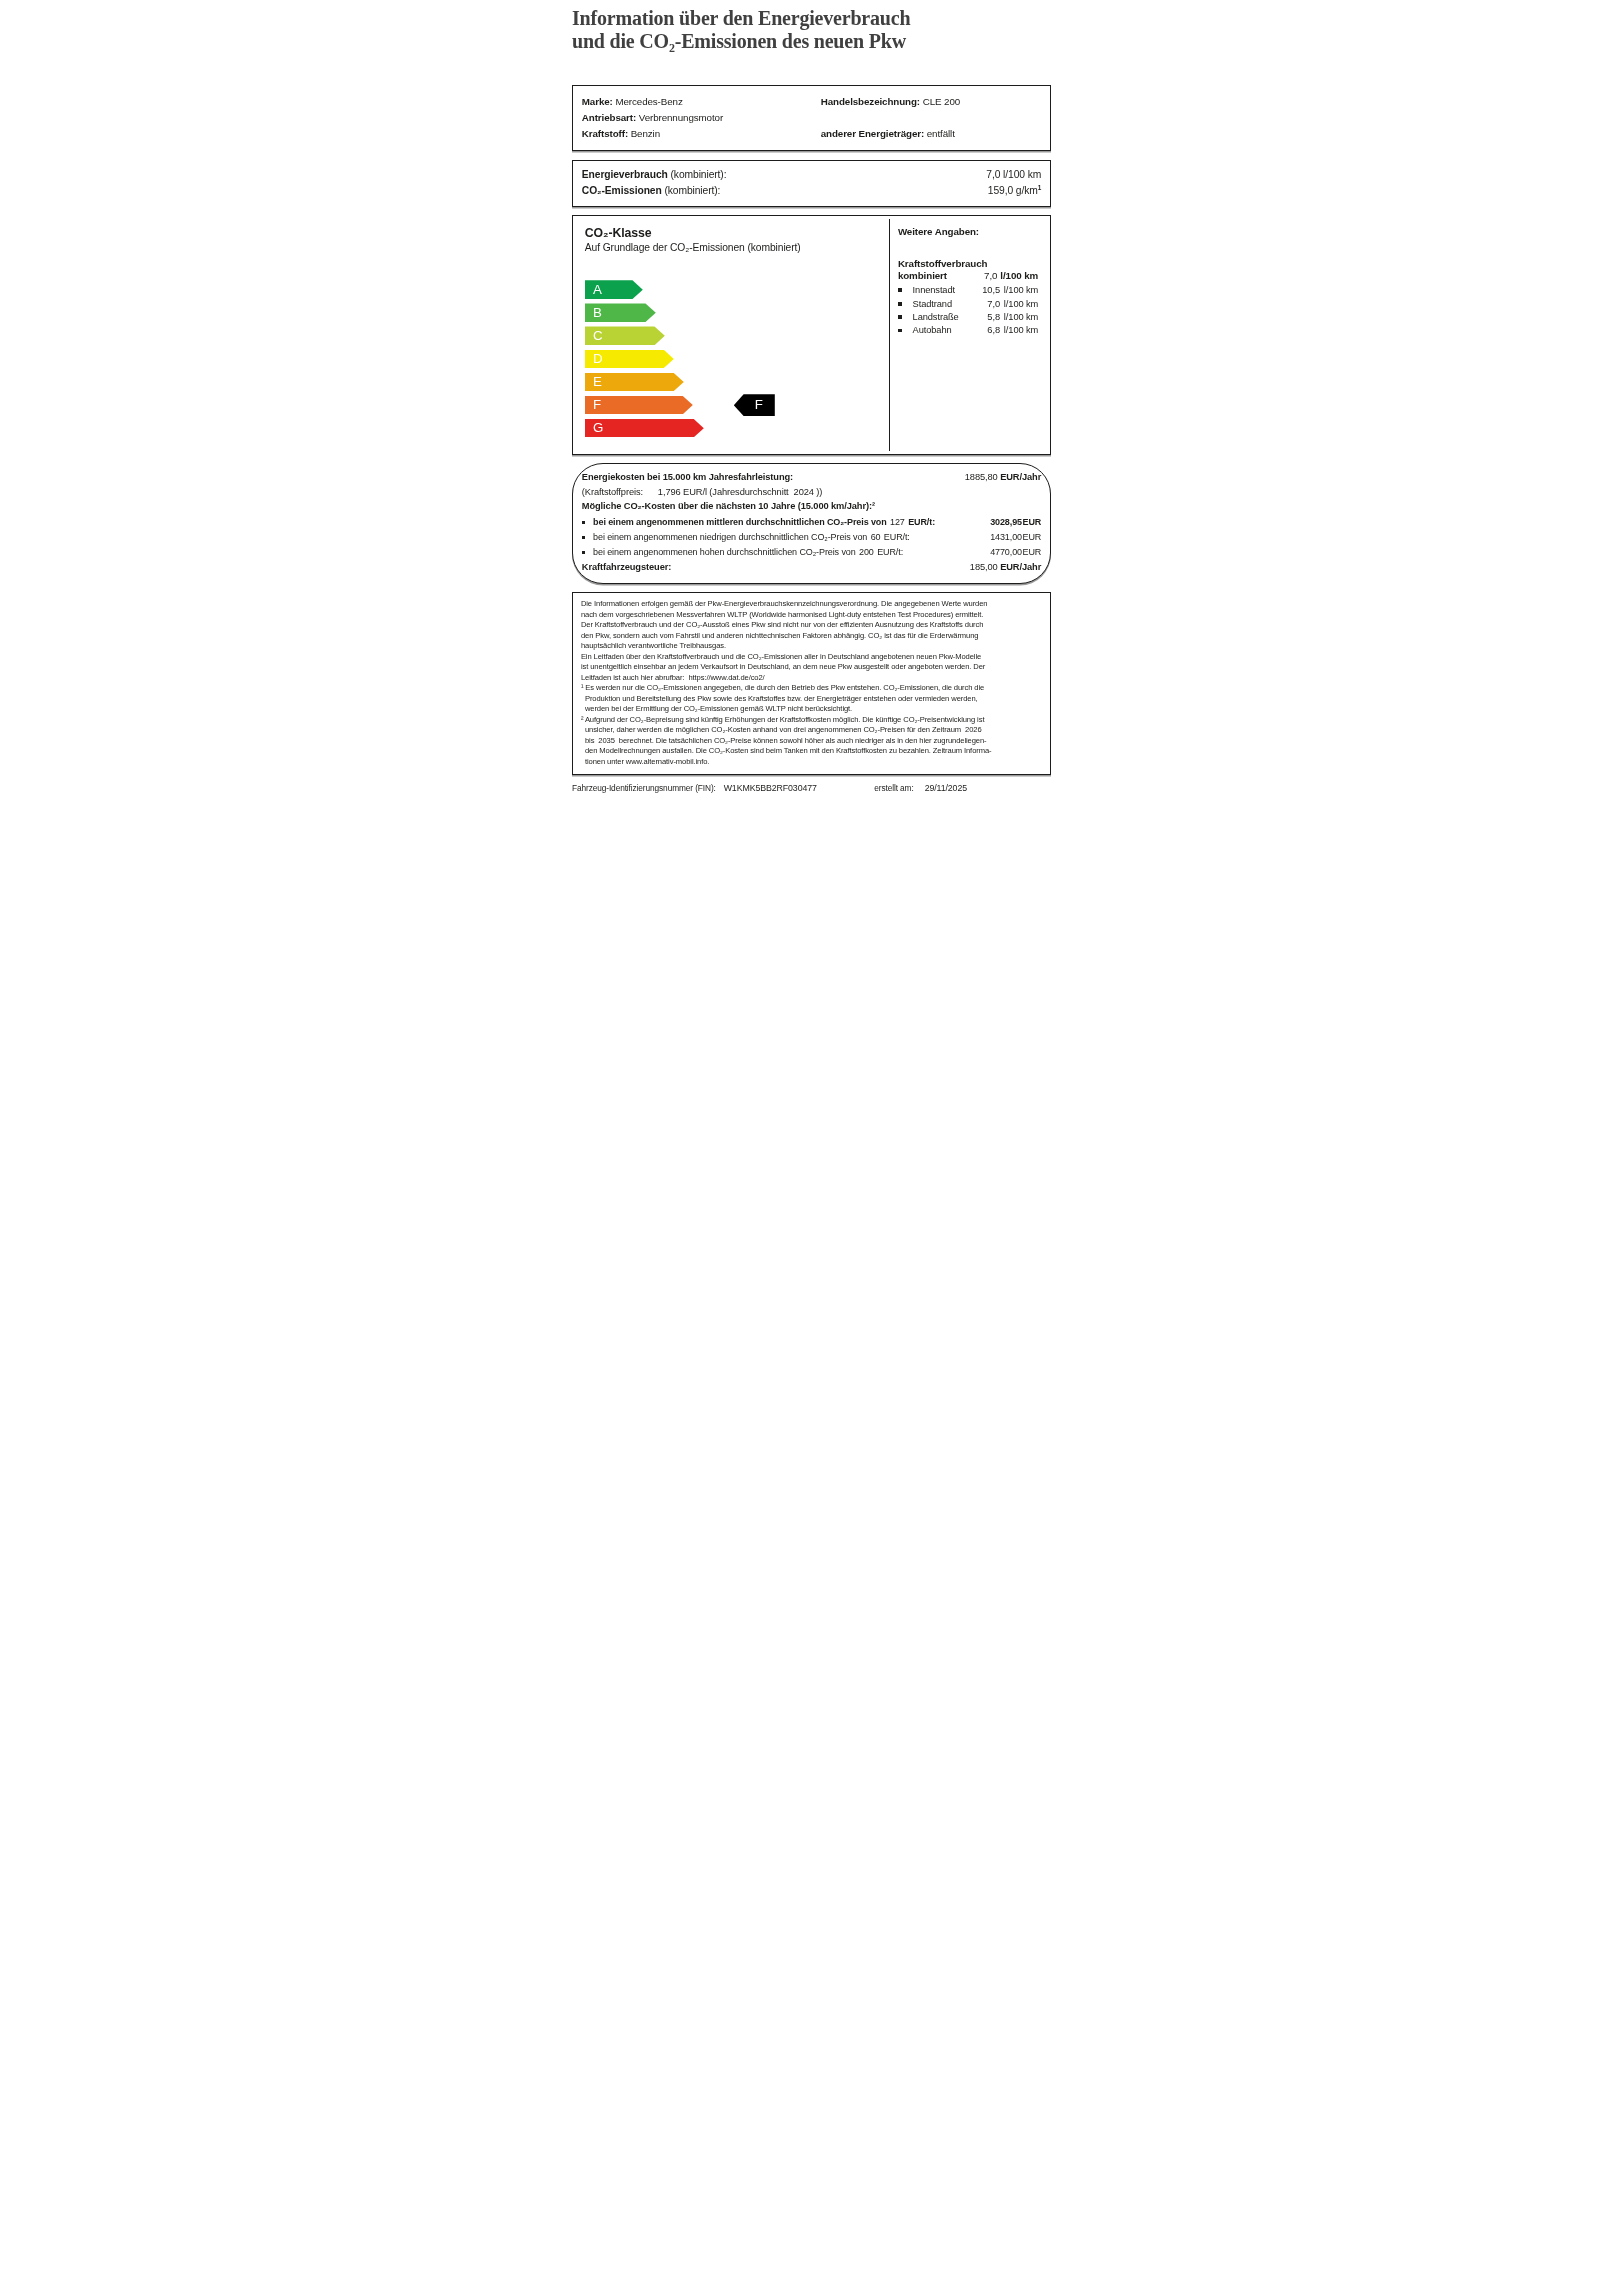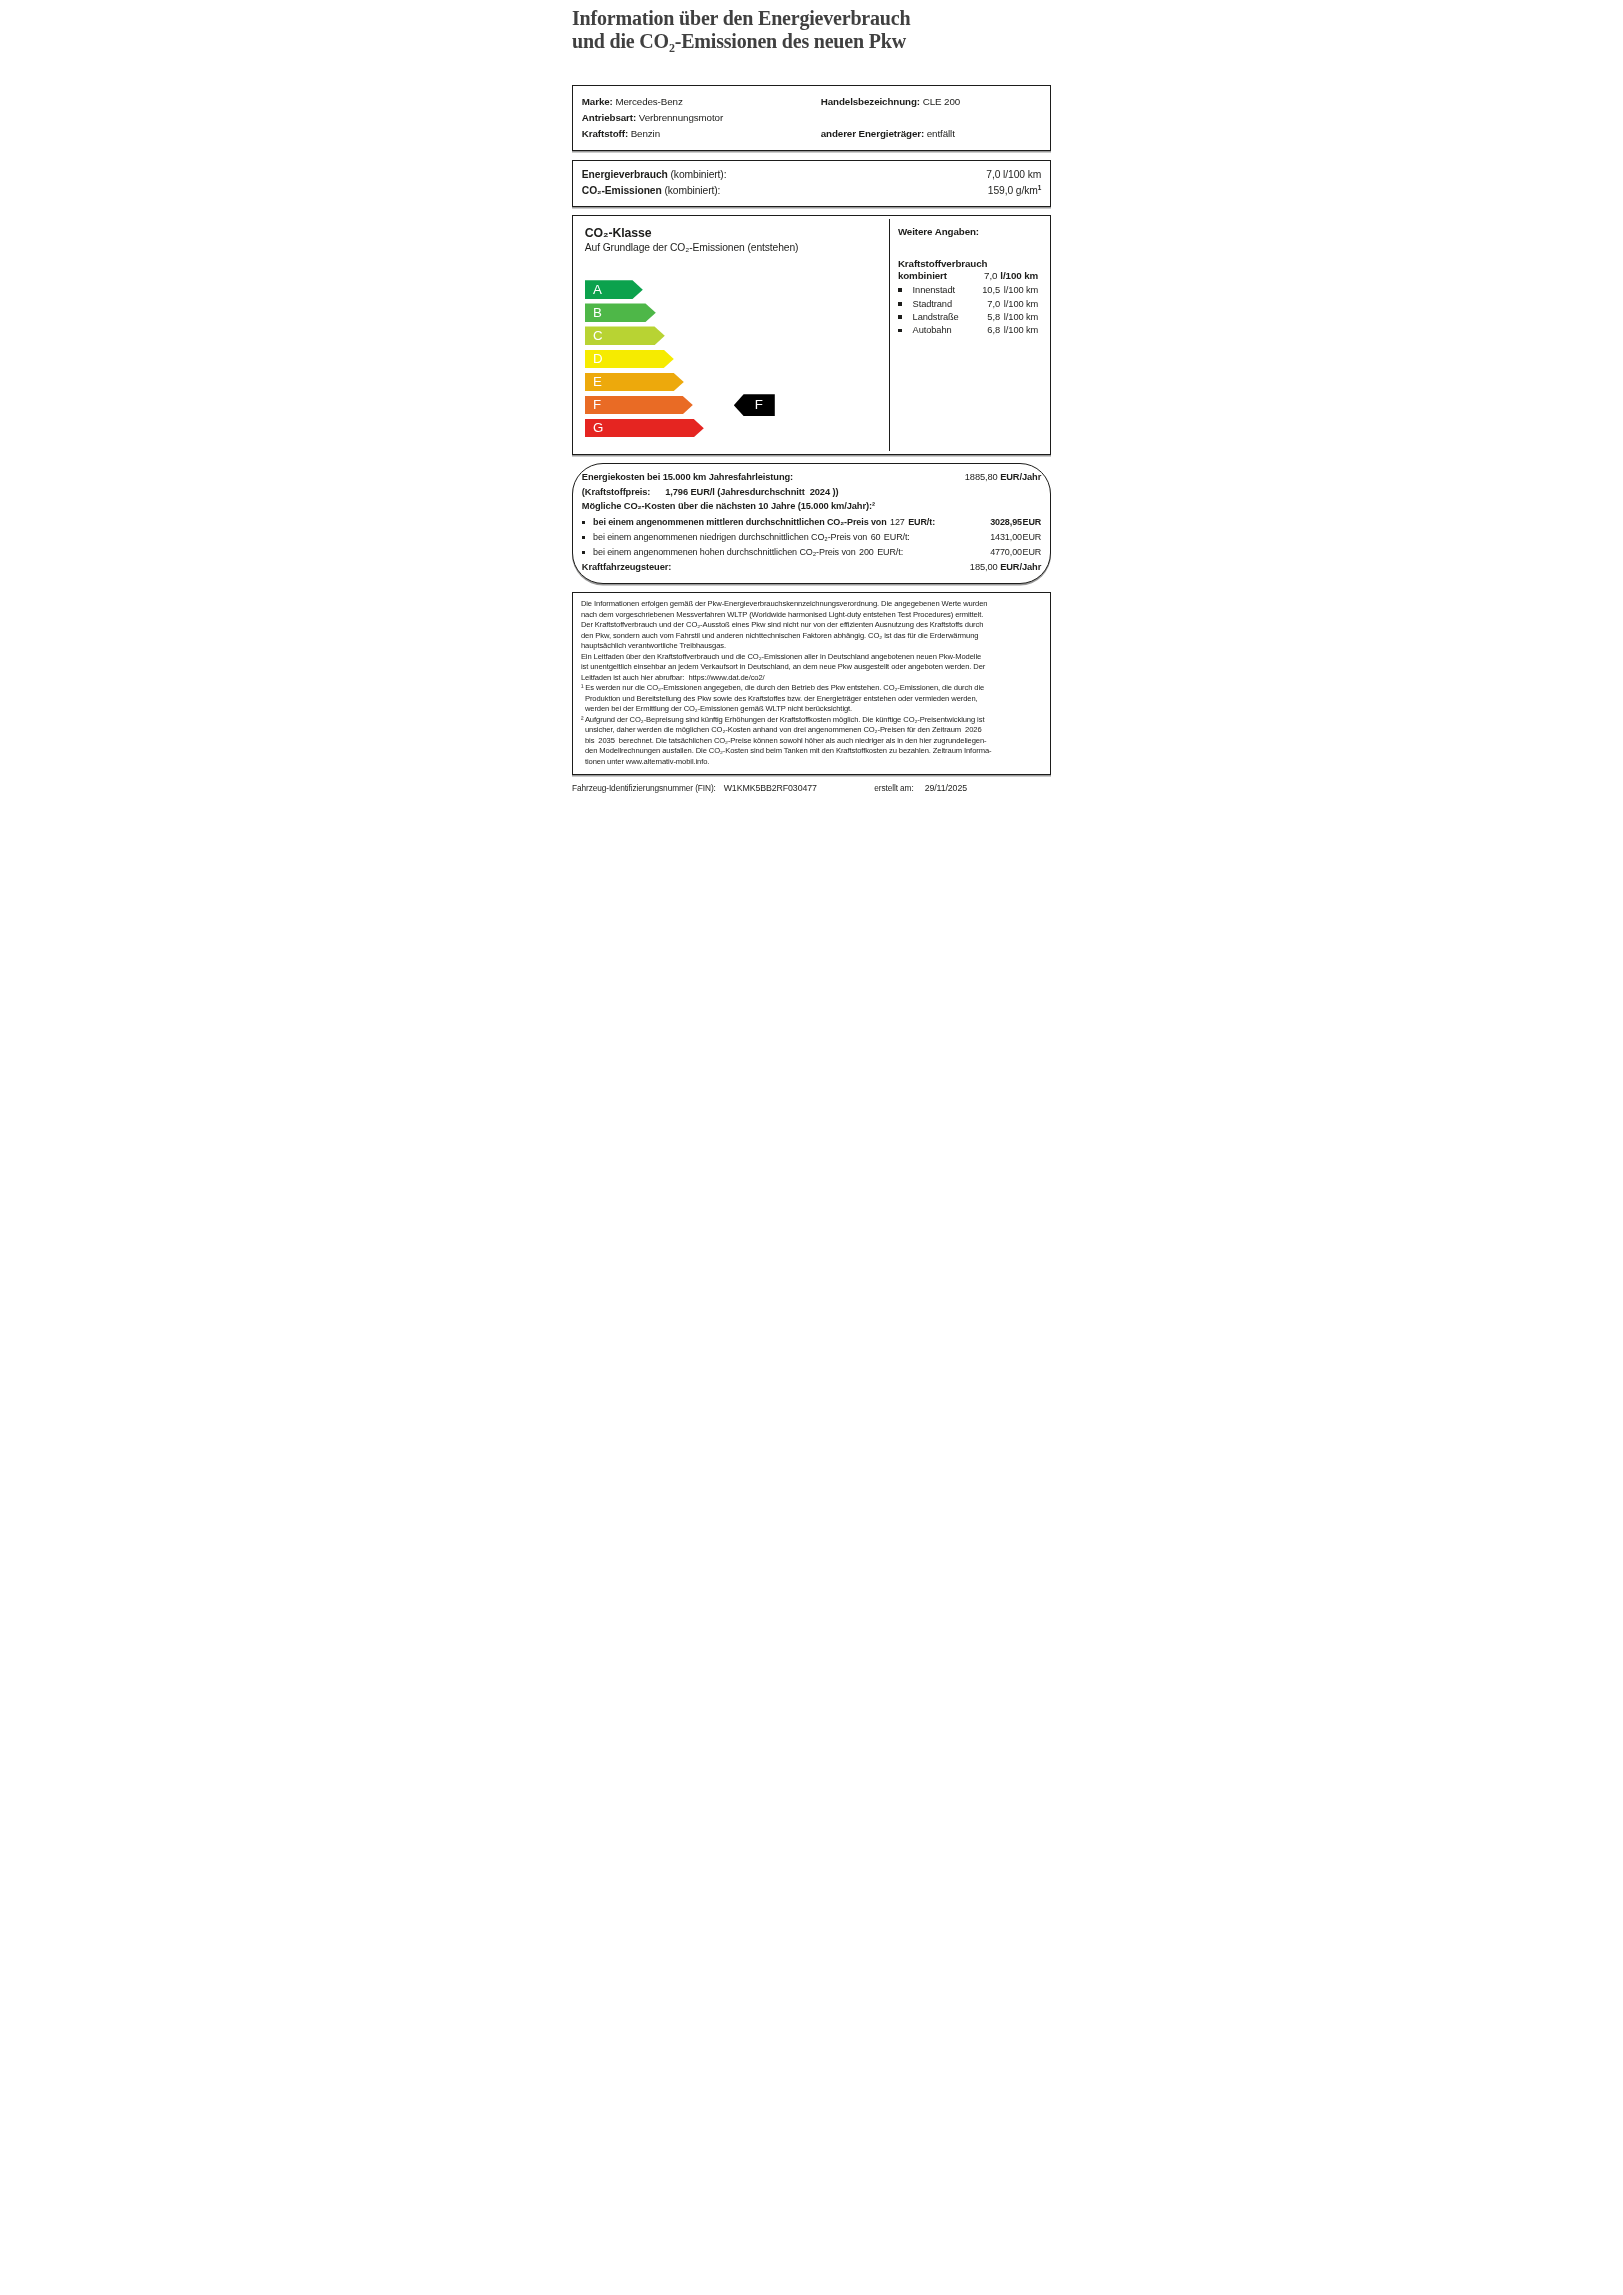--- a/index.html
+++ b/index.html
@@ -84,21 +84,21 @@
     display:inline-block; flex:0 0 auto;
     margin-right:10.8px; align-self:center;
   }
   .wa-label { flex:1; }
   .wa-value { white-space:nowrap; }
   .wa-value .num { display:inline-block; min-width:18.7px; text-align:right; }
   .wa-value .unit { margin-left:3.9px; }
   
   .costs-box { padding:5.9px 8.8px 6.9px 8.8px; font-size:9.3px;border-radius:31px; }
   .cost-row { display:flex; justify-content:space-between; line-height:1.4; margin:1.5px 0; }
-  .cost-sub { font-weight:700; white-space:pre-wrap; margin:1.5px 0; line-height:1.4; }
+  .cost-sub { font-weight:400; white-space:pre-wrap; margin:1.5px 0; line-height:1.4; }
   .cost-heading { font-weight:700; margin:1.5px 0; line-height:1.4; }
   .cost-bullet { display:flex; align-items:baseline; margin:2.5px 0; font-size:9px; line-height:1.4; }
   .cost-bullet .sq-bullet { margin-right:7.9px; width:3.4px; height:3.4px; }
   .cost-bullet.bold .cb-text, .cost-bullet.bold .cb-amount { font-weight:700; }
   .cb-text { flex:1; }
   .cb-price { font-weight:400; padding:0 1px; }
   .cb-amount { white-space:nowrap; }
   .cb-amount .cur { margin-left:0.5px; }
   
   .fine-box { padding:6.4px 7.9px; }
@@ -165,21 +165,21 @@
       <div>
         <span class="lbl">CO₂-Emissionen</span><span class="val"> (kombiniert):</span>
       </div>
       <div class="val"><span>159,0 g/km</span><sup class="fn">1</sup></div>
     </div>
   </div>
 
   <div class="box class-box">
     <div class="class-left">
       <div class="class-heading">CO₂-Klasse</div>
-      <div class="class-subheading">Auf Grundlage der CO₂-Emissionen (entstehen)</div>
+      <div class="class-subheading">Auf Grundlage der CO₂-Emissionen (kombiniert)</div>
       <div class="arrows-wrap">
         <div class="arrows">
 
             <div class="arrow-row">
               <div class="class-arrow" style="width: 58px; background-color: rgb(12, 162, 77);">
                 <span class="class-letter">A</span>
               </div>
             </div>
 
             <div class="arrow-row">

